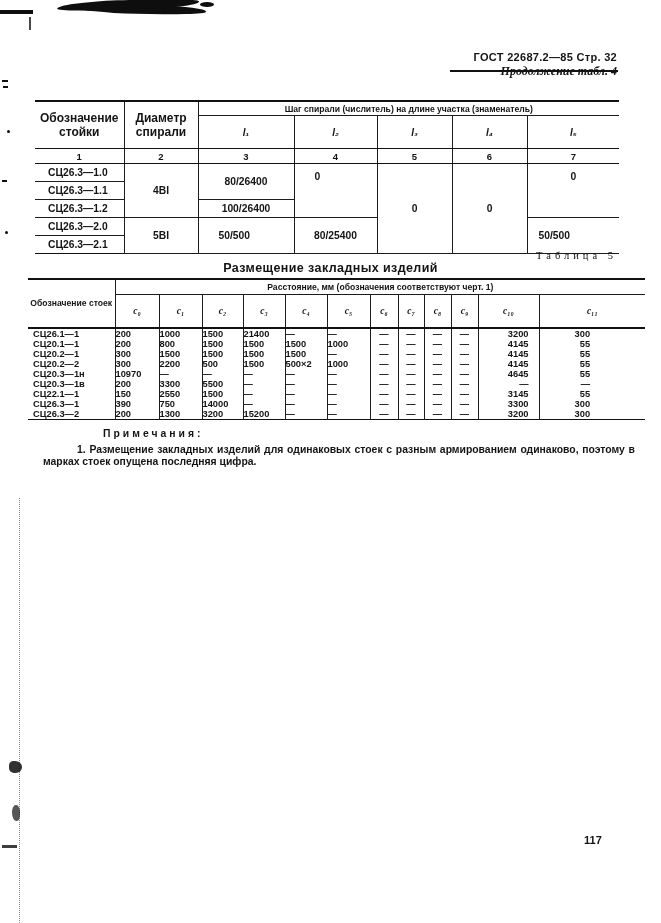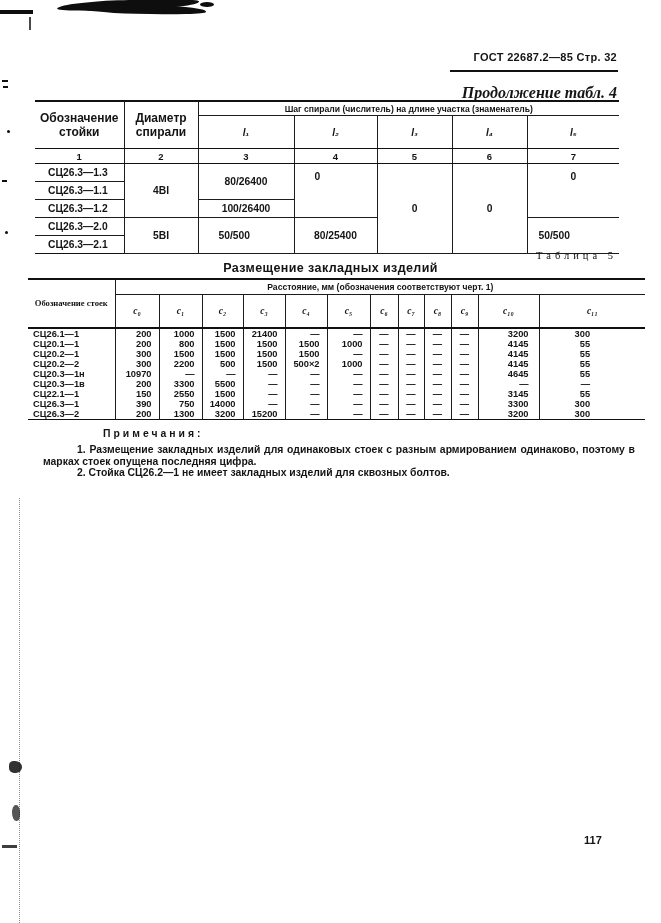--- a/index.html
+++ b/index.html
@@ -2,22 +2,22 @@
 <html><head>
 <meta charset="utf-8">
 <style>
   html,body{margin:0;padding:0;background:#fff;}
   .page{position:relative;width:661px;height:923px;background:#fff;color:#141414;overflow:hidden;
         font-family:"Liberation Sans",sans-serif;}
 
   
   .doc-header{position:absolute;right:44px;top:51px;font-weight:bold;font-size:11px;letter-spacing:.3px;}
   .header-rule{position:absolute;right:43px;top:70px;width:168px;height:2px;background:#111;}
-  .continuation{position:absolute;right:44px;top:84px;font-family:"Liberation Serif",serif;
-                font-style:italic;font-weight:bold;font-size:16px;}
+  .continuation{position:absolute;right:44px;top:64px;font-family:"Liberation Serif",serif;
+                font-style:italic;font-weight:bold;font-size:12px;}
 
   
   table{border-collapse:collapse;table-layout:fixed;}
   td{padding:0;vertical-align:middle;text-align:center;overflow:hidden;}
   .no-l{border-left:none !important;}
   .no-r{border-right:none !important;}
 
   
   .t4wrap{position:absolute;left:35px;top:100px;}
   .t4{width:584px;}
@@ -40,28 +40,28 @@
 
   
   .tab5-label{position:absolute;right:44px;top:250px;font-family:"Liberation Serif",serif;
               font-size:10.5px;letter-spacing:4px;}
   .t5-title{position:absolute;left:0;top:261px;width:661px;text-align:center;
             font-weight:bold;font-size:12.5px;letter-spacing:.4px;}
   .t5wrap{position:absolute;left:28px;top:278px;}
   .t5{width:617px;border-bottom:1.6px solid #111;}
   .t5 td{border-left:1px solid #1c1c1c;border-right:1px solid #1c1c1c;font-weight:bold;font-size:9px;}
   .t5 tr.h1 td{border-top:2.2px solid #111;border-bottom:1px solid #1c1c1c;height:14px;font-size:8.6px;}
-  .t5 .t5lab{font-size:8.8px;border-bottom:2px solid #111 !important;font-family:Liberation Serif, serif;}
+  .t5 .t5lab{font-size:8.8px;border-bottom:2px solid #111 !important;}
   .t5 tr.h2{height:33px;}
   .t5 tr.h2 td{border-bottom:2px solid #111;margin-left:10px;}
   .t5 .clab{font-family:"Liberation Serif",serif;font-style:italic;font-weight:bold;font-size:9.5px;}
   .t5 tr.brow{height:10px;}
   .t5 tr.brow td{font-size:9.3px;line-height:10px;}
   .t5 .t5-rowlab{text-align:left;padding-left:5px;}
-  .t5 .num{text-align:right;padding-right:7px;}
+  .t5 .num{text-align:left;padding-right:7px;}
   .t5 .ctr{text-align:center;}
   .t5 .c11{text-align:right;padding-right:55px;}
   .t5 .c10{text-align:right;padding-right:10px;}
 
   
   .notes{position:absolute;left:43px;top:428px;width:592px;font-weight:bold;font-size:10.4px;}
   .notes-heading{margin:0 0 5px 60px;letter-spacing:3px;font-size:10.4px;}
   .notes p{margin:0;text-indent:34px;text-align:justify;line-height:11.5px;}
 
   .page-num{position:absolute;left:584px;top:834px;font-weight:bold;font-size:11px;}
@@ -137,21 +137,21 @@
       <tr class="rowC">
         <td class="no-l">1</td>
         <td>2</td>
         <td>3</td>
         <td>4</td>
         <td>5</td>
         <td>6</td>
         <td class="no-r">7</td>
       </tr>
       <tr class="body">
-        <td class="lbl no-l">СЦ26.3—1.3</td>
+        <td class="lbl no-l">СЦ26.3—1.0</td>
         <td rowspan="3">4ВI</td>
         <td rowspan="2">80/26400</td>
         <td rowspan="3" class="vt pl20">0</td>
         <td rowspan="5">0</td>
         <td rowspan="5">0</td>
         <td rowspan="3" class="vt no-r">0</td>
       </tr>
       <tr class="body">
         <td class="lbl no-l">СЦ26.3—1.1</td>
       </tr>
@@ -349,17 +349,16 @@
             <td class="c10">3200</td>
             <td class="c11 no-r">300</td>
           </tr>
         </tbody>
     </table>
   </div>
 
   <div class="notes">
     <div class="notes-heading">Примечания:</div>
     <p>1. Размещение закладных изделий для одинаковых стоек с разным армированием одинаково, поэтому в марках стоек опущена последняя цифра.</p>
-    <p>2. Стойка СЦ26.2—1 не имеет закладных изделий для сквозных болтов.</p>
   </div>
 
   <div class="page-num">117</div>
 </div>
 
 </body></html>

